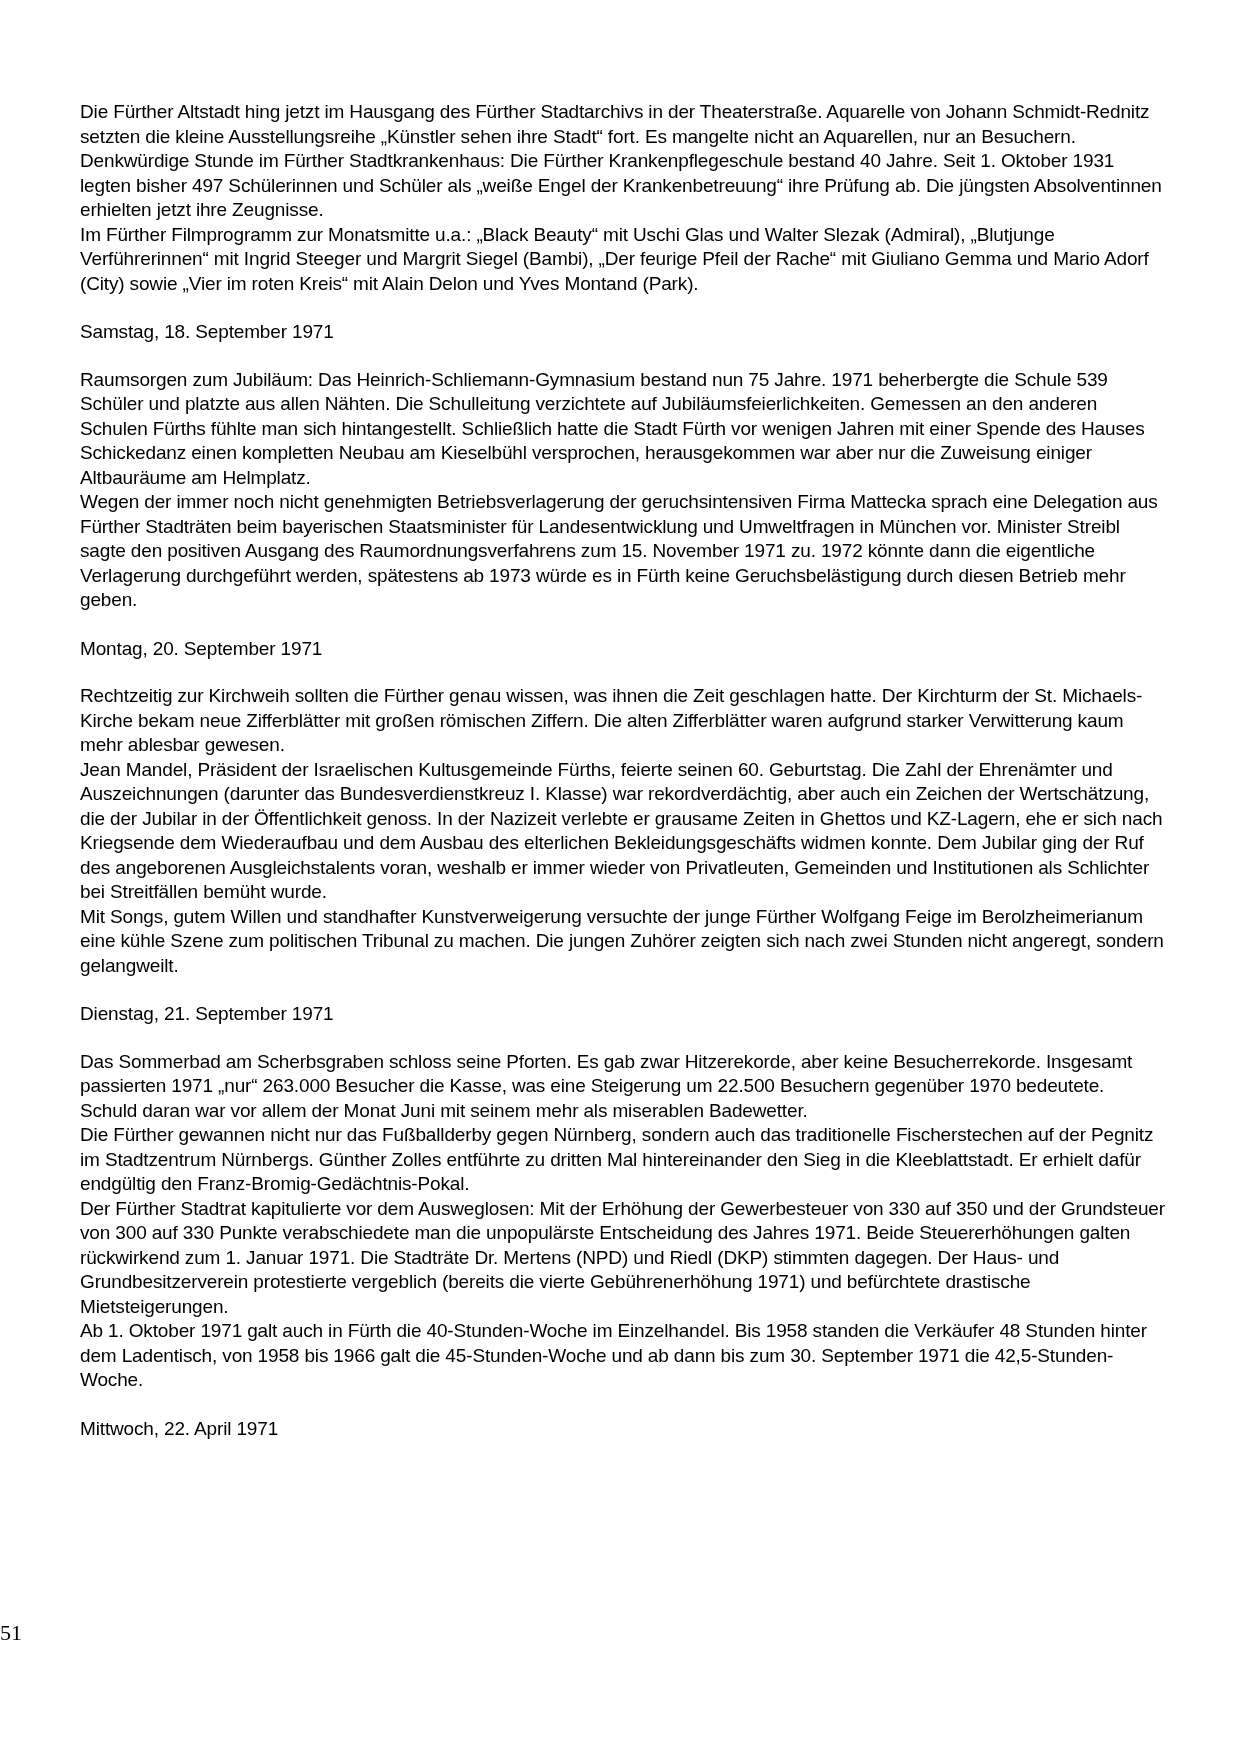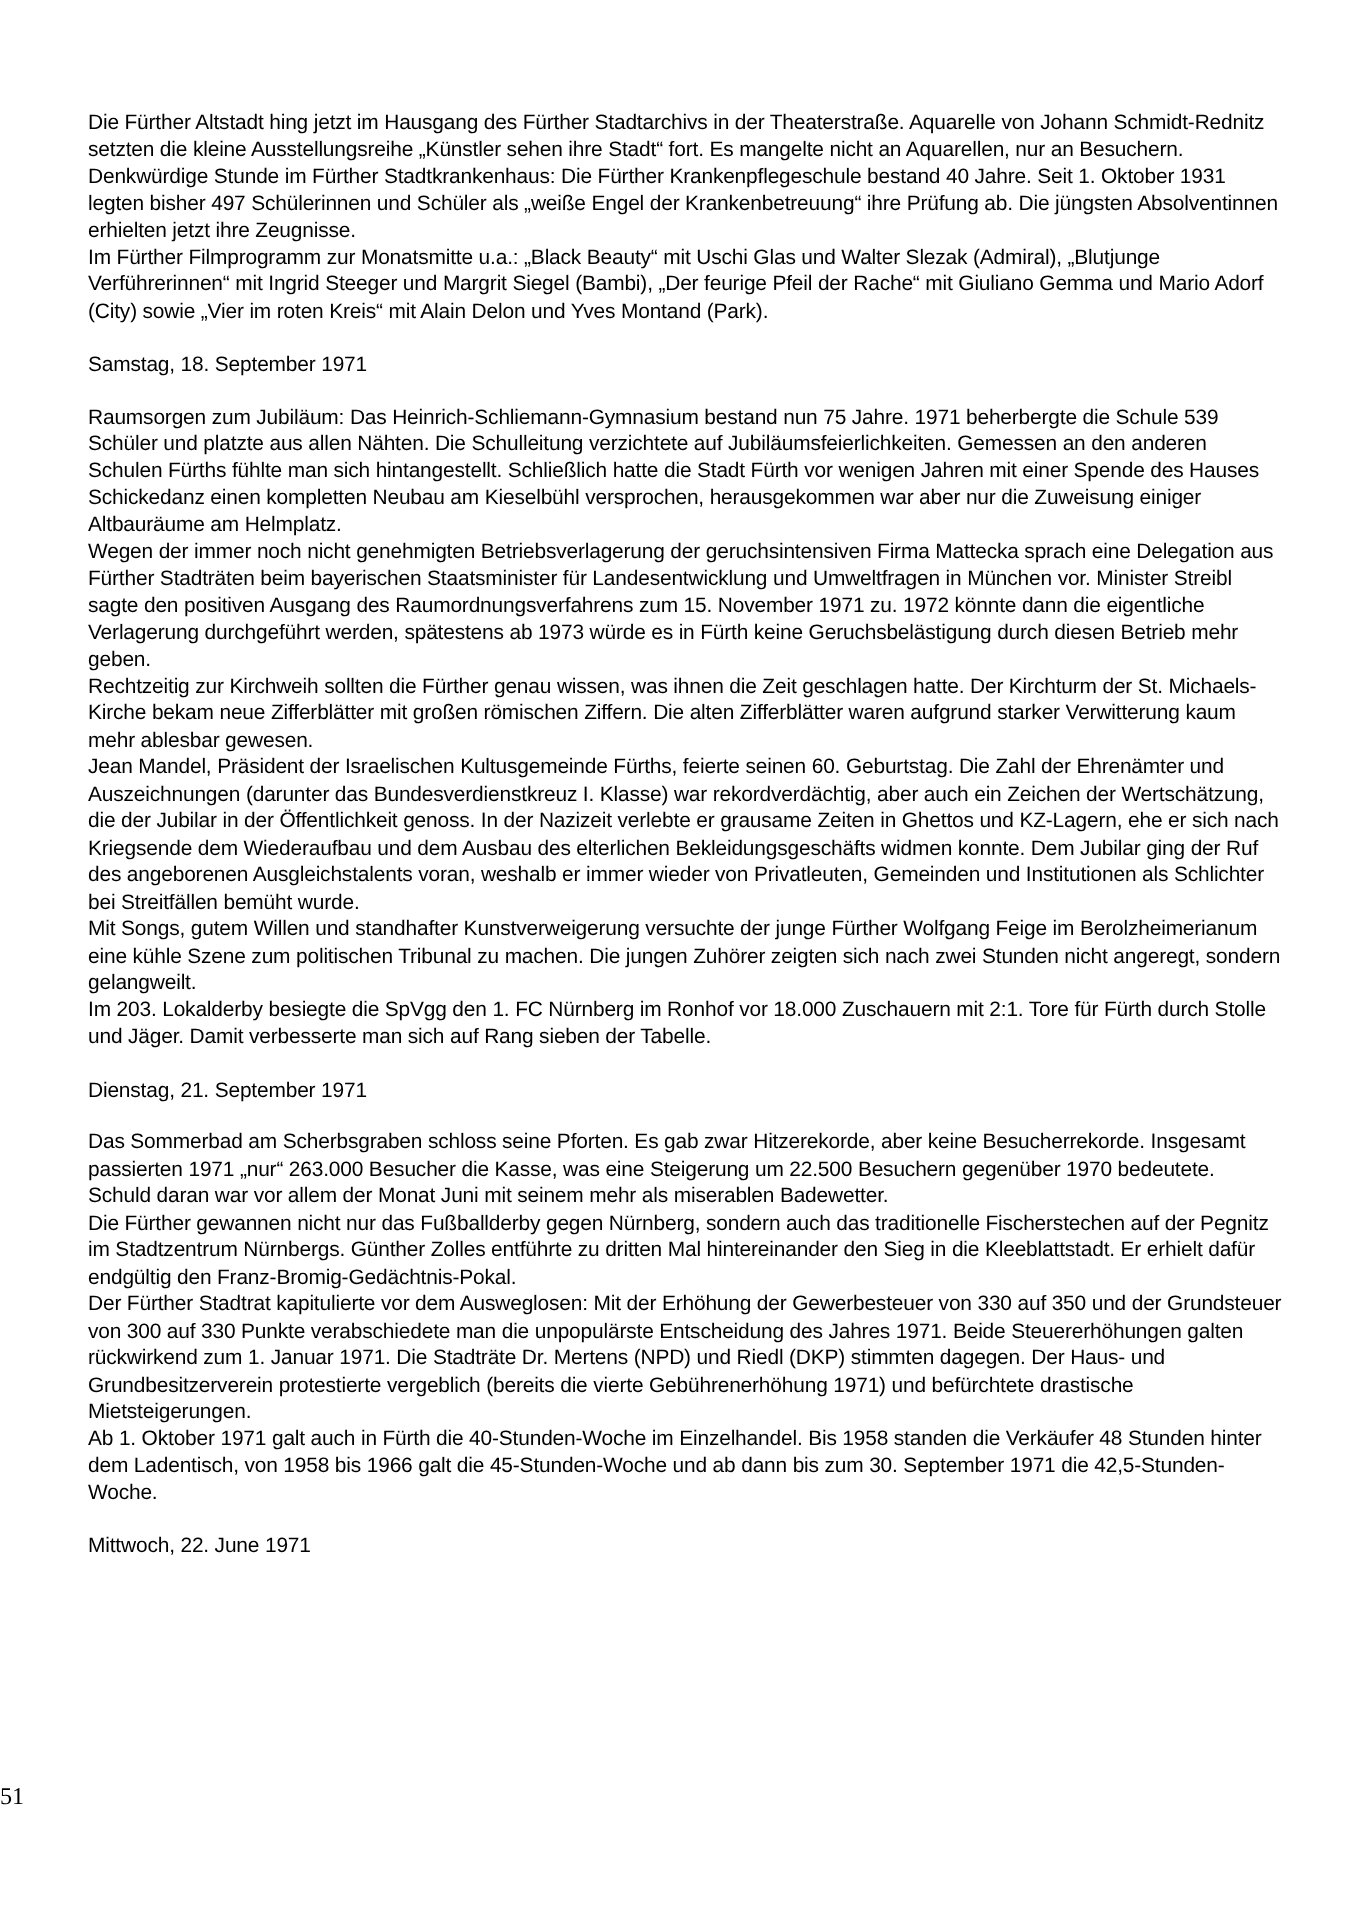--- a/index.html
+++ b/index.html
@@ -52,25 +52,25 @@
 <body>
 
 <div class="page">
   <div class="content" id="doc-content">
       <p class="para">Die Fürther Altstadt hing jetzt im Hausgang des Fürther Stadtarchivs in der Theaterstraße. Aquarelle von Johann Schmidt-Rednitz setzten die kleine Ausstellungsreihe „Künstler sehen ihre Stadt“ fort. Es mangelte nicht an Aquarellen, nur an Besuchern.</p>
       <p class="para">Denkwürdige Stunde im Fürther Stadtkrankenhaus: Die Fürther Krankenpflegeschule bestand 40 Jahre. Seit 1. Oktober 1931 legten bisher 497 Schülerinnen und Schüler als „weiße Engel der Krankenbetreuung“ ihre Prüfung ab. Die jüngsten Absolventinnen erhielten jetzt ihre Zeugnisse.</p>
       <p class="para">Im Fürther Filmprogramm zur Monatsmitte u.a.: „Black Beauty“ mit Uschi Glas und Walter Slezak (Admiral), „Blutjunge Verführerinnen“ mit Ingrid Steeger und Margrit Siegel (Bambi), „Der feurige Pfeil der Rache“ mit Giuliano Gemma und Mario Adorf (City) sowie „Vier im roten Kreis“ mit Alain Delon und Yves Montand (Park).</p>
       <h2 class="sec-heading">Samstag, 18. September 1971</h2>
       <p class="para">Raumsorgen zum Jubiläum: Das Heinrich-Schliemann-Gymnasium bestand nun 75 Jahre. 1971 beherbergte die Schule 539 Schüler und platzte aus allen Nähten. Die Schulleitung verzichtete auf Jubiläumsfeierlichkeiten. Gemessen an den anderen Schulen Fürths fühlte man sich hintangestellt. Schließlich hatte die Stadt Fürth vor wenigen Jahren mit einer Spende des Hauses Schickedanz einen kompletten Neubau am Kieselbühl versprochen, herausgekommen war aber nur die Zuweisung einiger Altbauräume am Helmplatz.</p>
       <p class="para">Wegen der immer noch nicht genehmigten Betriebsverlagerung der geruchsintensiven Firma Mattecka sprach eine Delegation aus Fürther Stadträten beim bayerischen Staatsminister für Landesentwicklung und Umweltfragen in München vor. Minister Streibl sagte den positiven Ausgang des Raumordnungsverfahrens zum 15. November 1971 zu. 1972 könnte dann die eigentliche Verlagerung durchgeführt werden, spätestens ab 1973 würde es in Fürth keine Geruchsbelästigung durch diesen Betrieb mehr geben.</p>
+      <h2 class="sec-heading">Montag, 20. September 1971</h2>
       <p class="para">Rechtzeitig zur Kirchweih sollten die Fürther genau wissen, was ihnen die Zeit geschlagen hatte. Der Kirchturm der St. Michaels-Kirche bekam neue Zifferblätter mit großen römischen Ziffern. Die alten Zifferblätter waren aufgrund starker Verwitterung kaum mehr ablesbar gewesen.</p>
       <p class="para">Jean Mandel, Präsident der Israelischen Kultusgemeinde Fürths, feierte seinen 60. Geburtstag. Die Zahl der Ehrenämter und Auszeichnungen (darunter das Bundesverdienstkreuz I. Klasse) war rekordverdächtig, aber auch ein Zeichen der Wertschätzung, die der Jubilar in der Öffentlichkeit genoss. In der Nazizeit verlebte er grausame Zeiten in Ghettos und KZ-Lagern, ehe er sich nach Kriegsende dem Wiederaufbau und dem Ausbau des elterlichen Bekleidungsgeschäfts widmen konnte. Dem Jubilar ging der Ruf des angeborenen Ausgleichstalents voran, weshalb er immer wieder von Privatleuten, Gemeinden und Institutionen als Schlichter bei Streitfällen bemüht wurde.</p>
       <p class="para">Mit Songs, gutem Willen und standhafter Kunstverweigerung versuchte der junge Fürther Wolfgang Feige im Berolzheimerianum eine kühle Szene zum politischen Tribunal zu machen. Die jungen Zuhörer zeigten sich nach zwei Stunden nicht angeregt, sondern gelangweilt.</p>
-      <p class="para">Im 203. Lokalderby besiegte die SpVgg den 1. FC Nürnberg im Ronhof vor 18.000 Zuschauern mit 2:1. Tore für Fürth durch Stolle und Jäger. Damit verbesserte man sich auf Rang sieben der Tabelle.</p>
       <h2 class="sec-heading">Dienstag, 21. September 1971</h2>
       <p class="para">Das Sommerbad am Scherbsgraben schloss seine Pforten. Es gab zwar Hitzerekorde, aber keine Besucherrekorde. Insgesamt passierten 1971 „nur“ 263.000 Besucher die Kasse, was eine Steigerung um 22.500 Besuchern gegenüber 1970 bedeutete. Schuld daran war vor allem der Monat Juni mit seinem mehr als miserablen Badewetter.</p>
       <p class="para">Die Fürther gewannen nicht nur das Fußballderby gegen Nürnberg, sondern auch das traditionelle Fischerstechen auf der Pegnitz im Stadtzentrum Nürnbergs. Günther Zolles entführte zu dritten Mal hintereinander den Sieg in die Kleeblattstadt. Er erhielt dafür endgültig den Franz-Bromig-Gedächtnis-Pokal.</p>
       <p class="para">Der Fürther Stadtrat kapitulierte vor dem Ausweglosen: Mit der Erhöhung der Gewerbesteuer von 330 auf 350 und der Grundsteuer von 300 auf 330 Punkte verabschiedete man die unpopulärste Entscheidung des Jahres 1971. Beide Steuererhöhungen galten rückwirkend zum 1. Januar 1971. Die Stadträte Dr. Mertens (NPD) und Riedl (DKP) stimmten dagegen. Der Haus- und Grundbesitzerverein protestierte vergeblich (bereits die vierte Gebührenerhöhung 1971) und befürchtete drastische Mietsteigerungen.</p>
       <p class="para">Ab 1. Oktober 1971 galt auch in Fürth die 40-Stunden-Woche im Einzelhandel. Bis 1958 standen die Verkäufer 48 Stunden hinter dem Ladentisch, von 1958 bis 1966 galt die 45-Stunden-Woche und ab dann bis zum 30. September 1971 die 42,5-Stunden-Woche.</p>
-      <h2 class="sec-heading">Mittwoch, 22. June 1971</h2>
+      <h2 class="sec-heading">Mittwoch, 22. April 1971</h2>
     </div>
   <div class="page-number">51</div>
 </div>
 
 </body></html>

